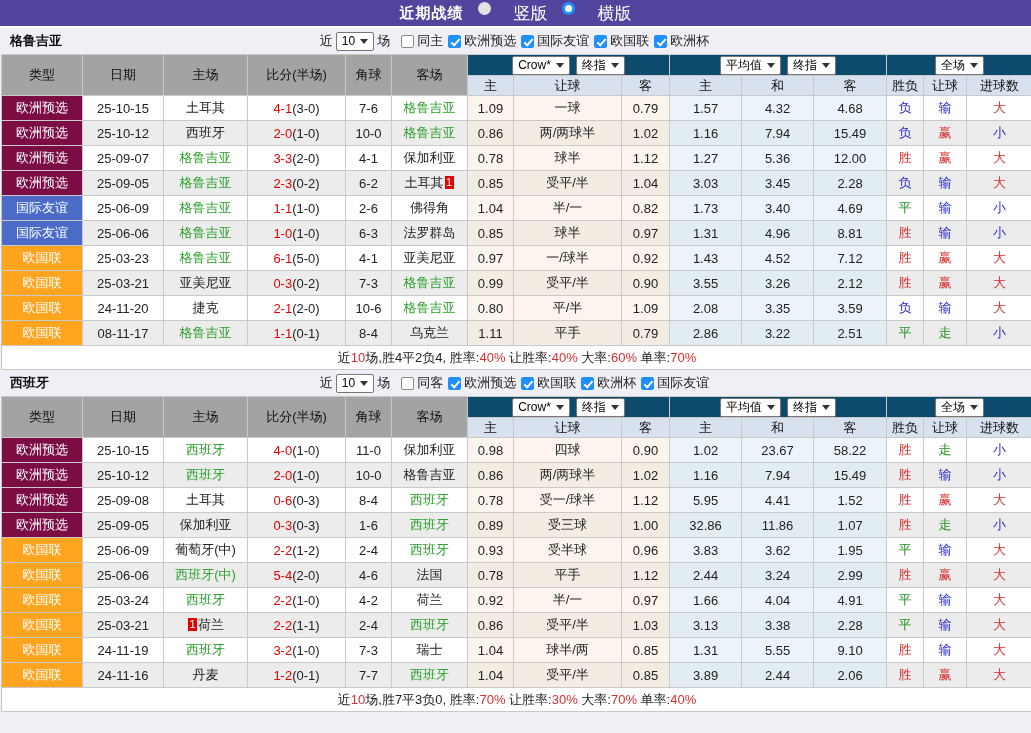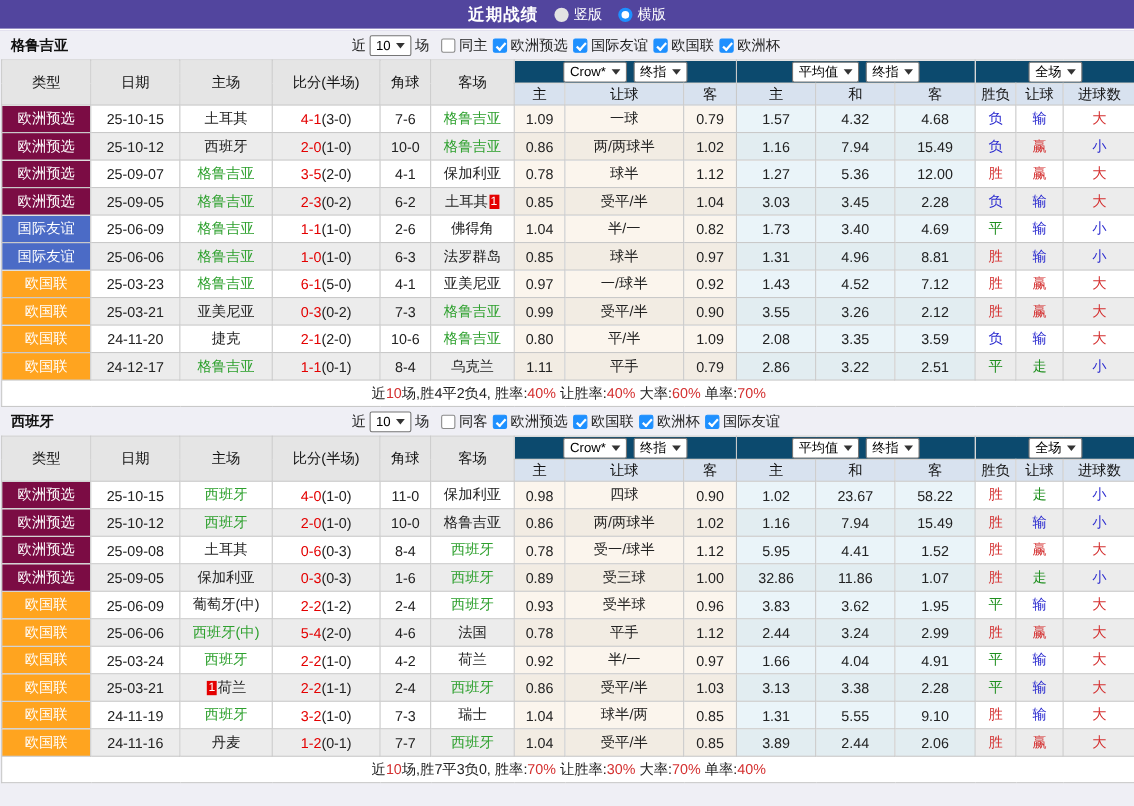--- a/index.html
+++ b/index.html
@@ -11,21 +11,21 @@
     font-size:13px; color:#222;
     overflow:hidden;
   }
   
   .topbar {
     height:28px; background:#52459E; border-bottom:2px solid #FFFFFF;
     display:flex; align-items:center; justify-content:center; gap:14px;
     color:#fff;
   }
   .topbar .title { font-weight:bold; font-size:15px; letter-spacing:1px; }
-  .radio { display:inline-flex; align-items:center; gap:5px; font-size:13px; cursor:pointer; }
+  .radio { display:inline-flex; align-items:flex-start; gap:23px; font-size:17px; cursor:pointer; }
   .radio .dot-filled { width:13px; height:13px; border-radius:50%; background:#E3E3E3; }
   .radio .dot-ring { width:13px; height:13px; border-radius:50%; background:#fff; border:3.5px solid #1E90FF; }
   
   .section-filter { height:26px; position:relative; display:flex; align-items:center; justify-content:center; }
   .team-name { position:absolute; left:10px; font-weight:bold; font-size:13px; color:#111; }
   .filter-controls { display:flex; align-items:center; gap:3px; }
   .fake-select {
     display:inline-flex; align-items:center; gap:5px;
     background:#fff; border:1px solid #767676; border-radius:2px;
     height:19px; padding:0 5px; font-size:12px; color:#000; cursor:pointer;
@@ -36,21 +36,21 @@
   .cb.checked::after {
     content:""; position:absolute; left:4px; top:1px; width:3px; height:7px;
     border:solid #fff; border-width:0 2px 2px 0; transform:rotate(42deg);
   }
   .cb-label { margin-right:2px;font-family:Liberation Mono, monospace; }
   .gap { width:5px; display:inline-block; }
   
   table { border-collapse:collapse; table-layout:fixed; width:1029px; margin:0 1px; background:#fff; }
   th, td { border:1px solid #C9C9C9; text-align:center; padding:0 1px; overflow:hidden; white-space:nowrap; font-weight:normal; }
   thead th { color:#111; }
-  th.hdr { background:#e5e5e5; height:20px; }
+  th.hdr { background:#a3a3a3; height:20px; }
   tr.groups th.grp { background:#0c4a6e; height:21px; }
   tr.labels th { background:#D8E2EF; height:20px; }
   tbody td { height:25px; font-size:13px; }
   tbody tr:nth-child(odd) td { background:#FFFFFF; }
   tbody tr:nth-child(even) td { background:#ECECEC; }
   tbody tr:nth-child(odd) td.odds { background:#FBF5ED; }
   tbody tr:nth-child(even) td.odds { background:#F2ECE3; }
   tbody tr:nth-child(odd) td.avg { background:#EAF4F9; }
   tbody tr:nth-child(even) td.avg { background:#E2EDF1; }
   td.type { color:#fff; }
@@ -206,21 +206,21 @@
           <td class="avg">7.94</td>
           <td class="avg">15.49</td>
           <td class="c-b">负</td>
           <td class="c-r">赢</td>
           <td class="c-b">小</td>
         </tr>
         <tr>
           <td class="type lg-wq">欧洲预选</td>
           <td>25-09-07</td>
           <td><span class="green">格鲁吉亚</span></td>
-          <td><span class="score-main">3-5</span><span>(2-0)</span></td>
+          <td><span class="score-main">3-3</span><span>(2-0)</span></td>
           <td>4-1</td>
           <td><span class="">保加利亚</span></td>
           <td class="odds">0.78</td>
           <td class="odds">球半</td>
           <td class="odds">1.12</td>
           <td class="avg">1.27</td>
           <td class="avg">5.36</td>
           <td class="avg">12.00</td>
           <td class="c-r">胜</td>
           <td class="c-r">赢</td>
@@ -323,21 +323,21 @@
           <td class="odds">1.09</td>
           <td class="avg">2.08</td>
           <td class="avg">3.35</td>
           <td class="avg">3.59</td>
           <td class="c-b">负</td>
           <td class="c-b">输</td>
           <td class="c-r">大</td>
         </tr>
         <tr>
           <td class="type lg-nl">欧国联</td>
-          <td>24-12-17</td>
+          <td>08-11-17</td>
           <td><span class="green">格鲁吉亚</span></td>
           <td><span class="score-main">1-1</span><span>(0-1)</span></td>
           <td>8-4</td>
           <td><span class="">乌克兰</span></td>
           <td class="odds">1.11</td>
           <td class="odds">平手</td>
           <td class="odds">0.79</td>
           <td class="avg">2.86</td>
           <td class="avg">3.22</td>
           <td class="avg">2.51</td>

